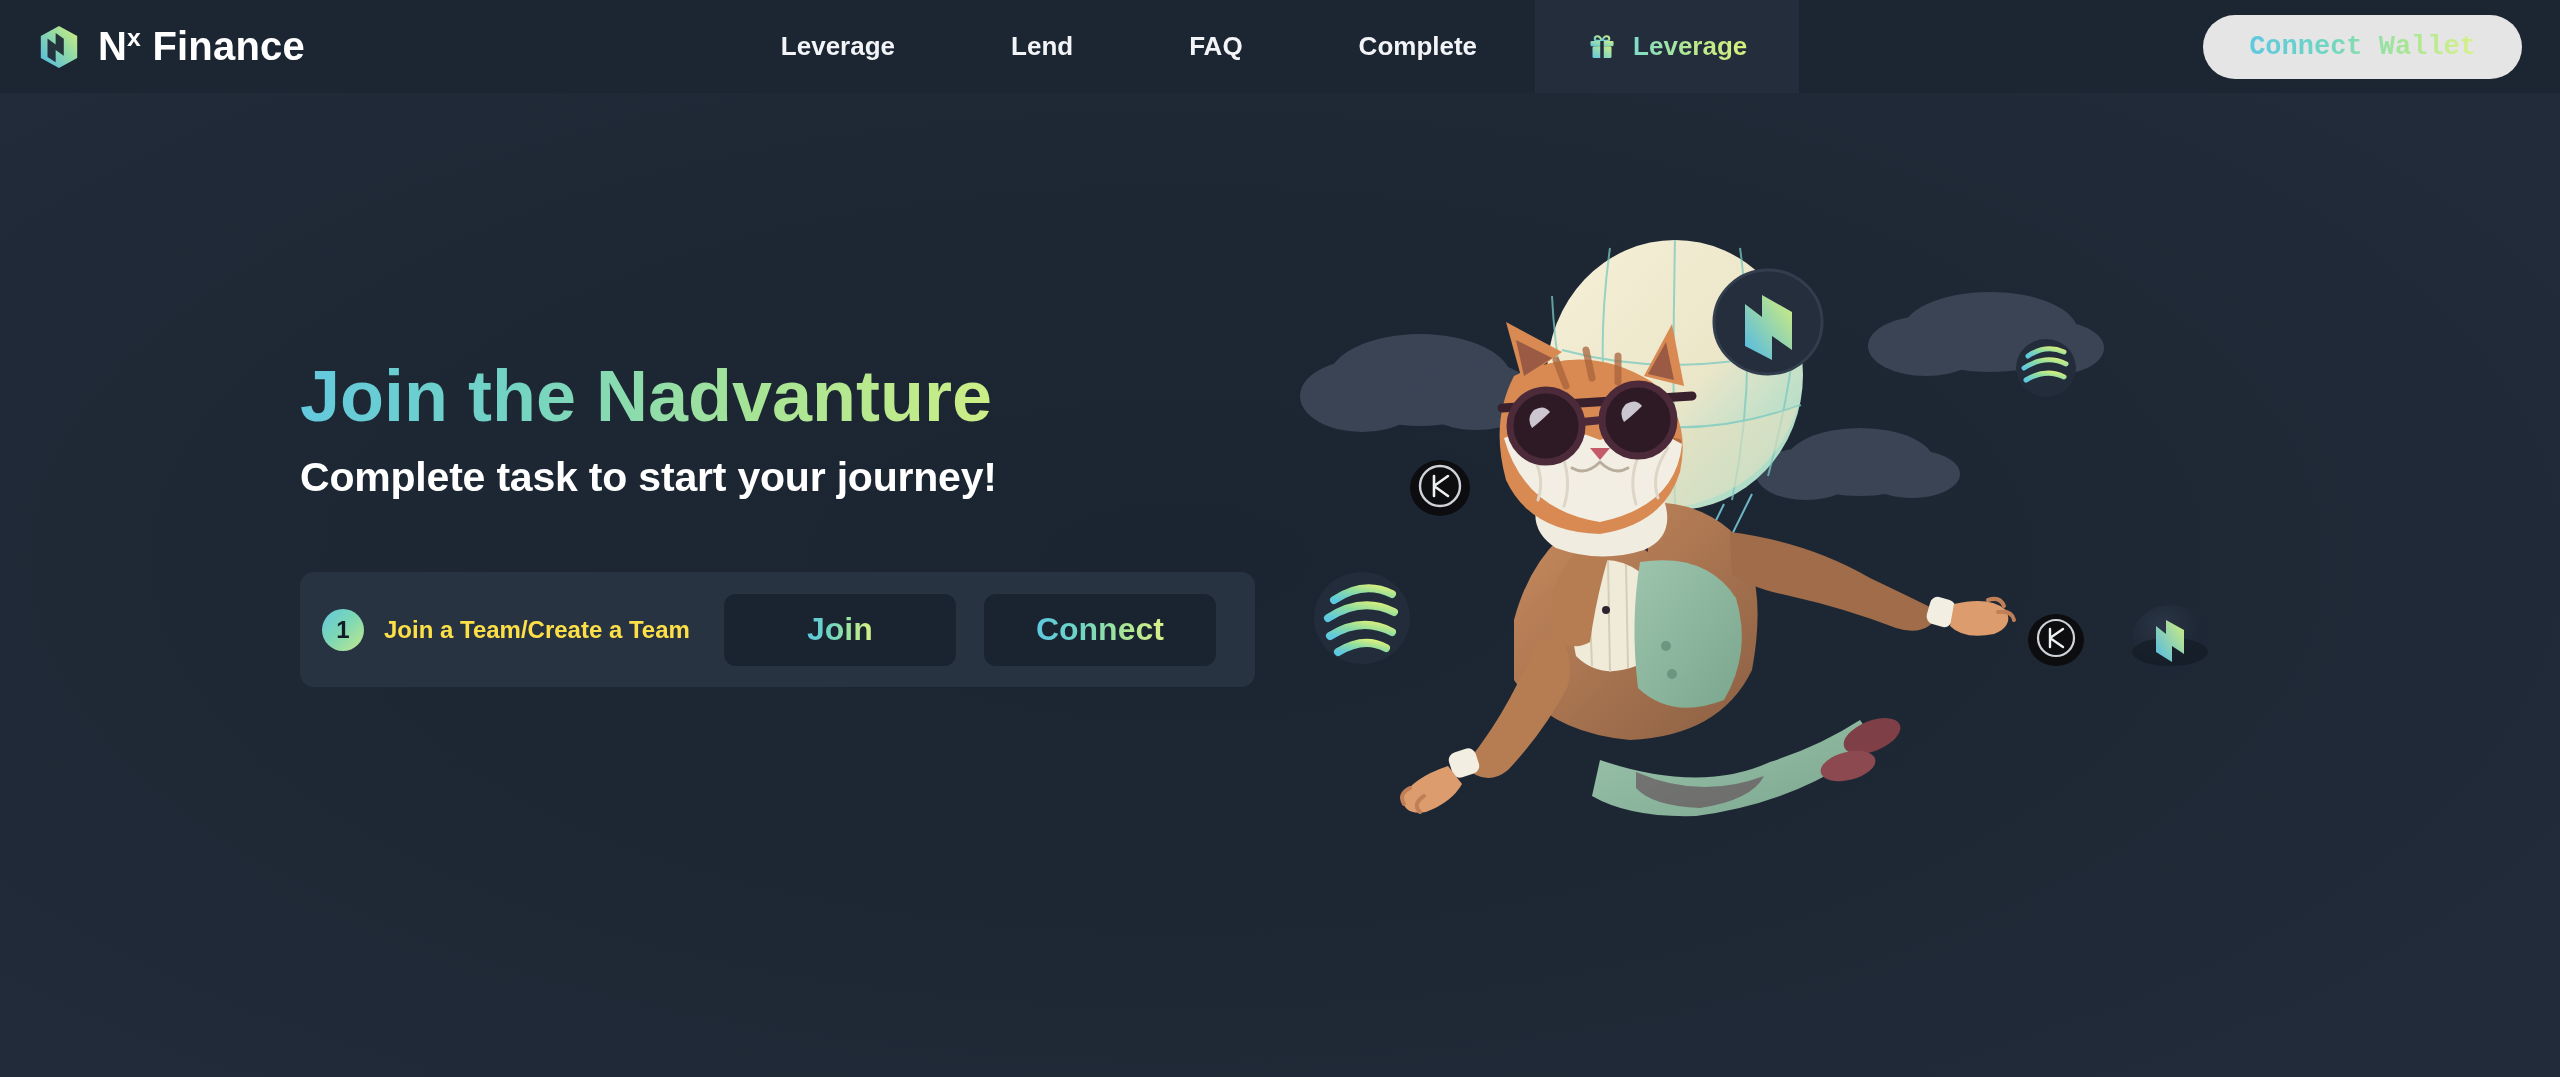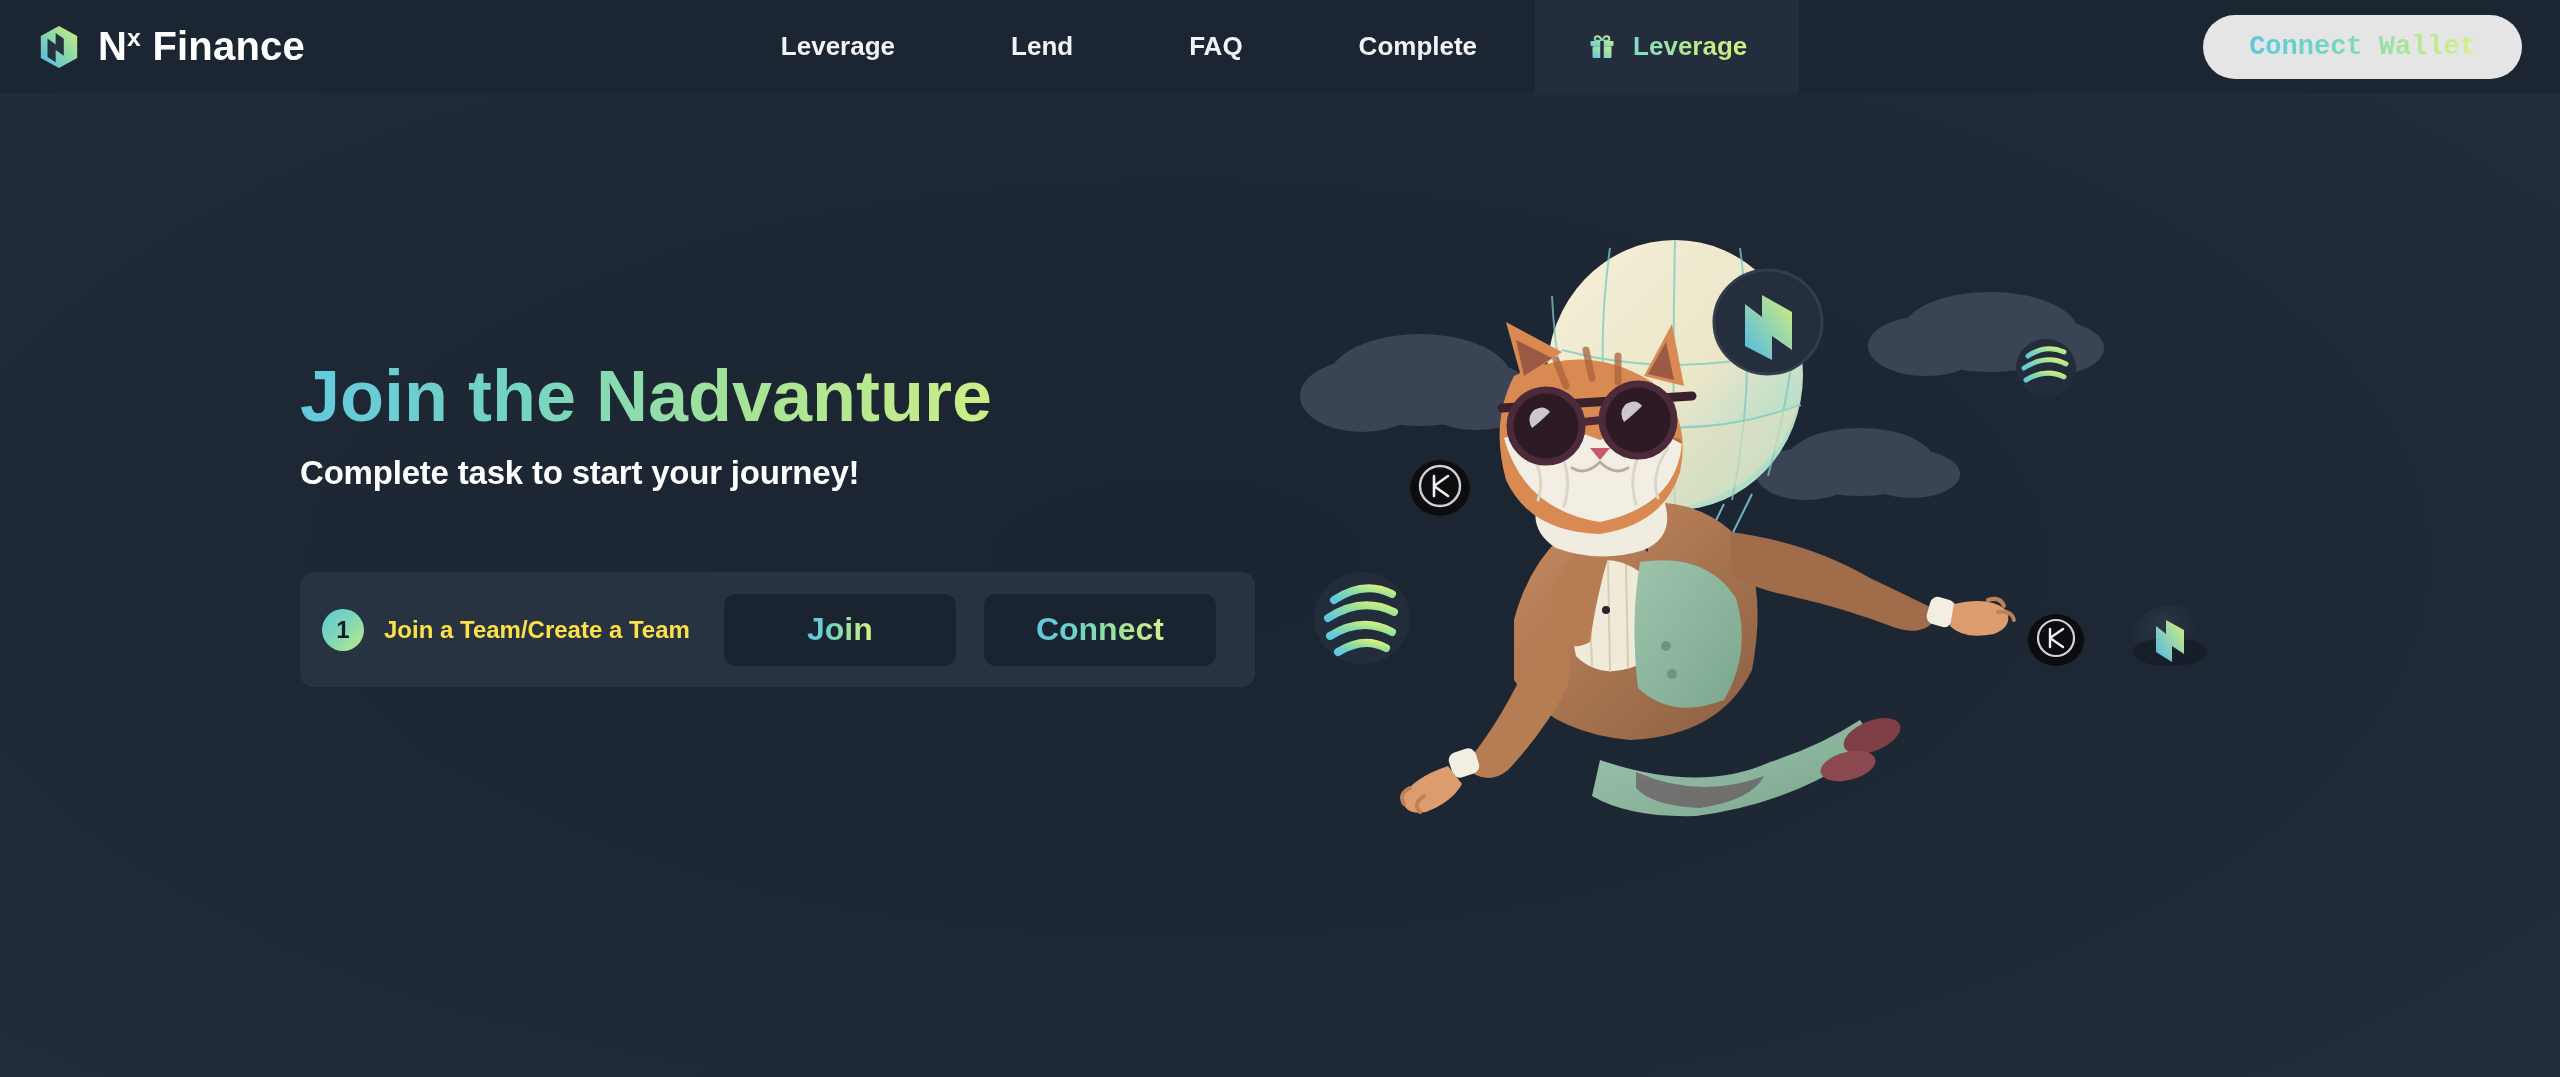--- a/index.html
+++ b/index.html
@@ -74,21 +74,21 @@
   .hero {
     position:absolute; left:300px; top:358px; z-index:20;
   }
   .hero-title {
     font-size:72px; font-weight:700; line-height:1.08; white-space:nowrap;
     background:linear-gradient(90deg,#63c9dd 0%, #72d3c4 30%, #a6e496 65%, #cdee86 100%);
     -webkit-background-clip:text; background-clip:text; color:transparent;
   }
   .hero-sub {
     margin-top:18px;
-    font-size:33px; font-weight:700; color:#ffffff; white-space:nowrap;
+    font-size:41px; font-weight:700; color:#ffffff; white-space:nowrap;
     letter-spacing:-.2px;
   }
 
   
   .task-card {
     position:absolute; left:300px; top:572px; z-index:20;
     width:955px; height:115px;
     background:#283342;
     border-radius:14px;
     display:flex; align-items:center;

